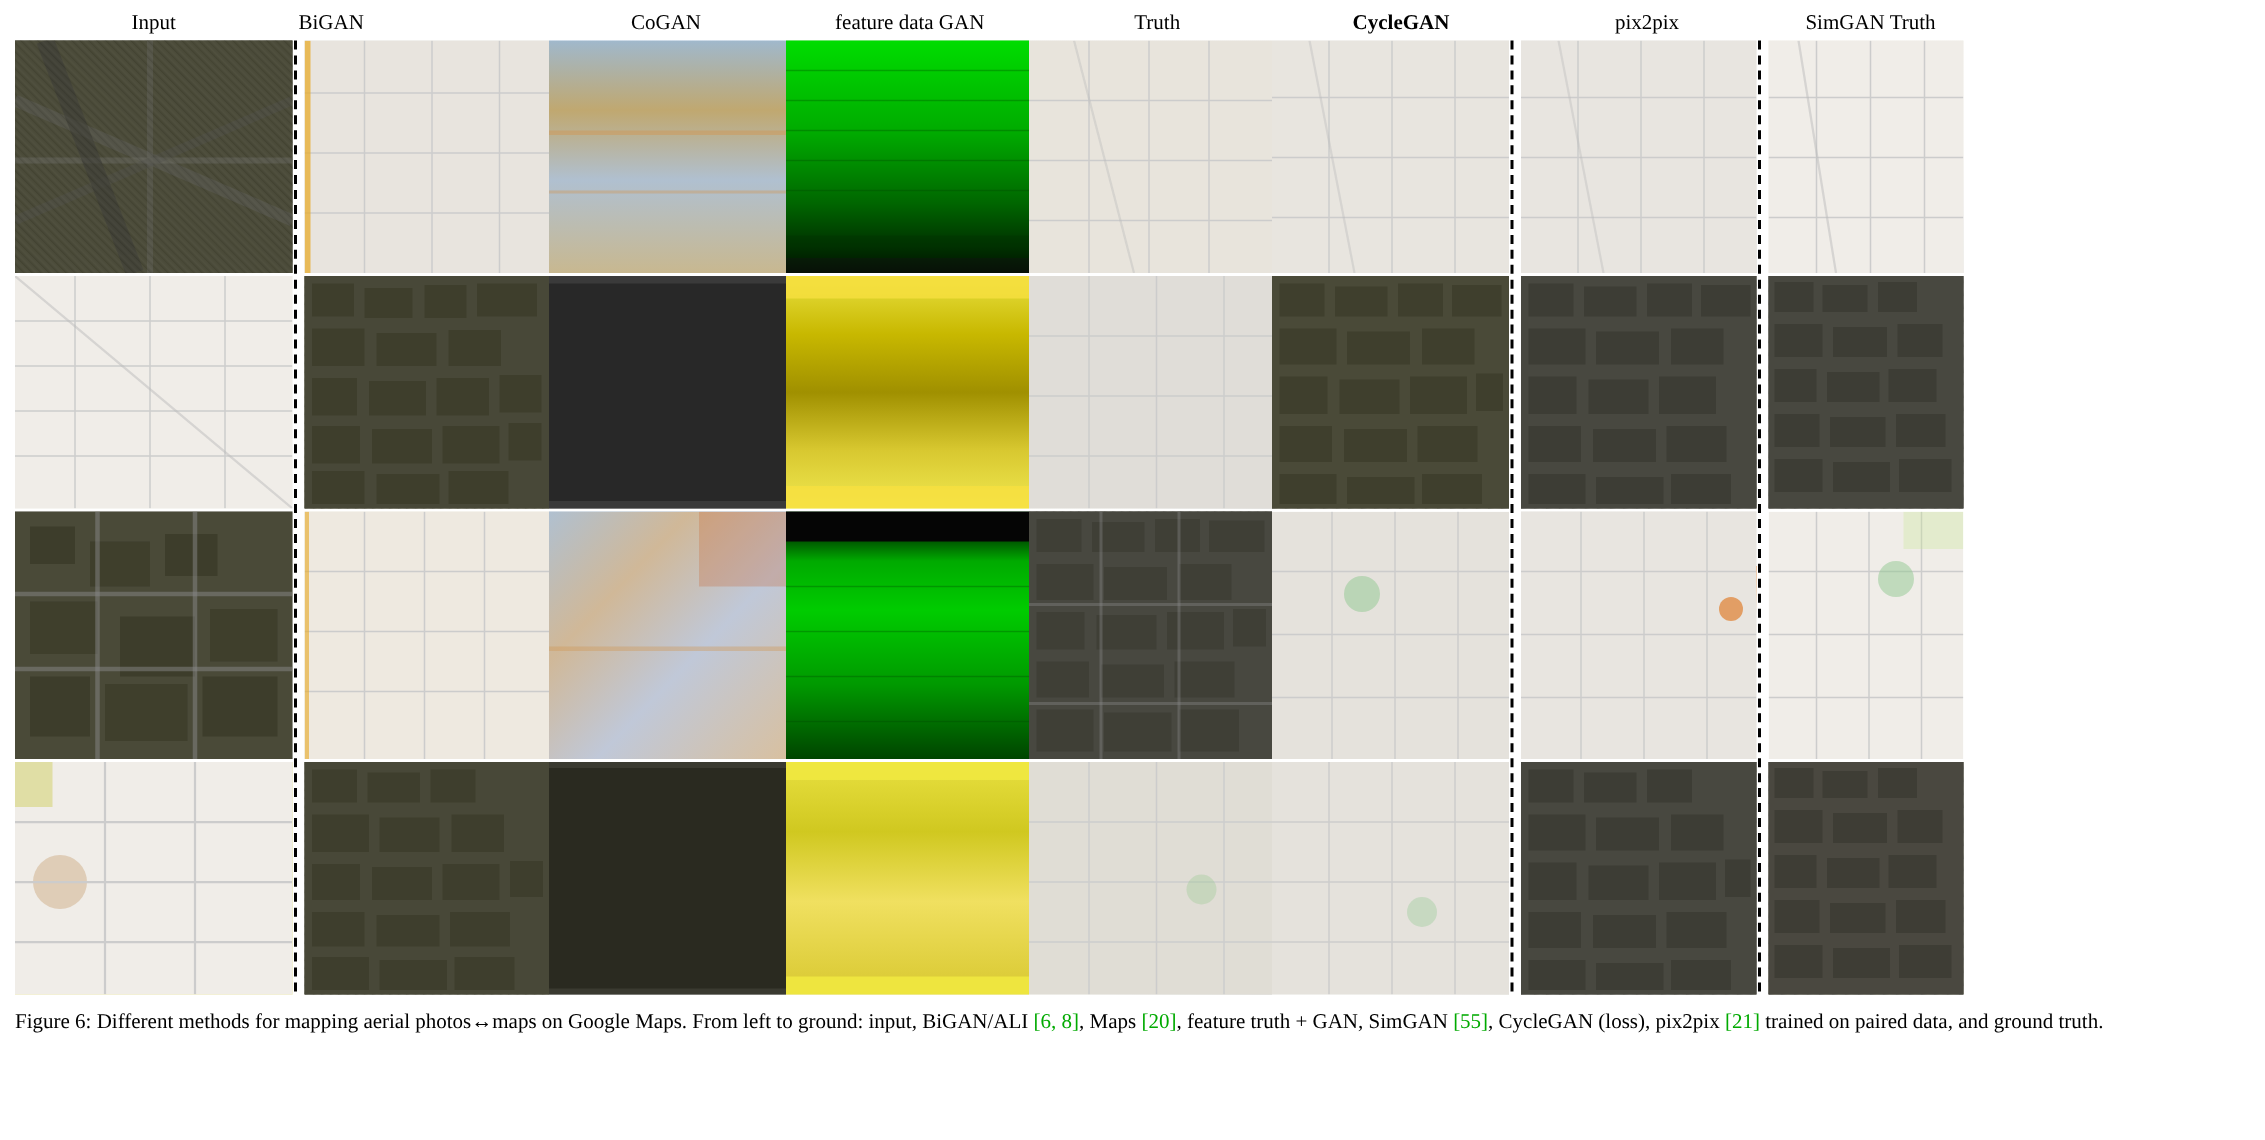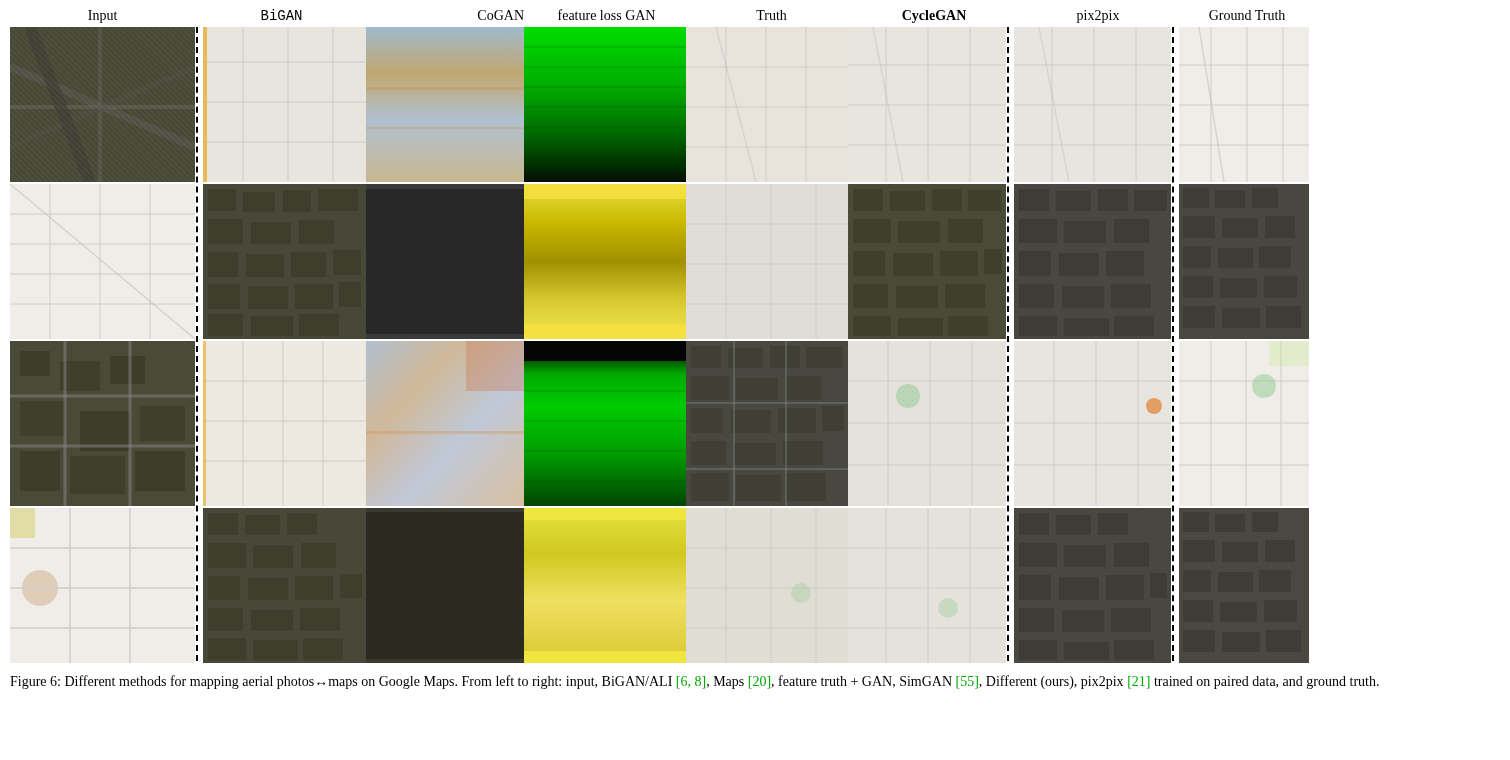--- a/index.html
+++ b/index.html
@@ -98,29 +98,29 @@
     }
   </style>
 </head>
 <body>
 
 <div class="figure-container">
 
   <div class="column-headers" style="display:flex; width:100%; margin-bottom:3px;">
     <div style="width:185px; text-align:center; font-size:14px;">Input</div>
     <div style="width:4px;"></div>
-    <div style="width:165px; text-align:center; font-size:14px;font-family:Liberation Mono, monospace;">BiGAN</div>
-    <div style="width:160px; text-align:right; font-size:14px;">CoGAN</div>
-    <div style="width:165px; text-align:center; font-size:14px;">feature loss GAN</div>
+    <div style="width:165px; font-size:14px;">BiGAN</div>
+    <div style="width:160px; text-align:center; font-size:14px;">CoGAN</div>
+    <div style="width:165px; text-align:center; font-size:14px;">feature data GAN</div>
     <div style="width:165px; text-align:center; font-size:14px;">Truth</div>
     <div style="width:160px; text-align:center; font-size:14px; font-weight:bold;">CycleGAN</div>
     <div style="width:4px;"></div>
     <div style="width:160px; text-align:center; font-size:14px;">pix2pix</div>
     <div style="width:4px;"></div>
-    <div style="width:130px; text-align:center; font-size:14px;">Ground Truth</div>
+    <div style="width:130px; text-align:center; font-size:14px;">SimGAN Truth</div>
   </div>
 
   <div class="grid-wrapper">
 
     <div class="col" style="gap:2px;">
       <div class="cell cell-input-r1" style="width:185px; height:155px;">
         <svg class="overlay-roads" viewBox="0 0 185 155" xmlns="http://www.w3.org/2000/svg">
           <rect width="185" height="155" fill="#4a4a38"></rect>
           <line x1="0" y1="40" x2="185" y2="120" stroke="#666" stroke-width="8" opacity="0.5"></line>
           <line x1="0" y1="80" x2="185" y2="80" stroke="#888" stroke-width="4" opacity="0.4"></line>
@@ -666,17 +666,17 @@
             <rect x="43" y="124" width="38" height="20" fill="#383830"></rect>
             <rect x="87" y="122" width="35" height="22" fill="#383830"></rect>
           </g>
         </svg>
       </div>
     </div>
 
   </div>
 
   <div class="caption" style="margin-top:8px; font-size:14px; line-height:1.5;">
-    <span>Figure 6: Different methods for mapping aerial photos↔maps on Google Maps. From left to right: input, BiGAN/ALI </span><span style="color:#00aa00;">[6, 8]</span><span>,
-    Maps </span><span style="color:#00aa00;">[20]</span><span>, feature truth + GAN, SimGAN </span><span style="color:#00aa00;">[55]</span><span>, Different (ours), pix2pix </span><span style="color:#00aa00;">[21]</span><span> trained on paired data, and ground truth.</span>
+    <span>Figure 6: Different methods for mapping aerial photos↔maps on Google Maps. From left to ground: input, BiGAN/ALI </span><span style="color:#00aa00;">[6, 8]</span><span>,
+    Maps </span><span style="color:#00aa00;">[20]</span><span>, feature truth + GAN, SimGAN </span><span style="color:#00aa00;">[55]</span><span>, CycleGAN (loss), pix2pix </span><span style="color:#00aa00;">[21]</span><span> trained on paired data, and ground truth.</span>
   </div>
 
 </div>
 
 </body></html>

